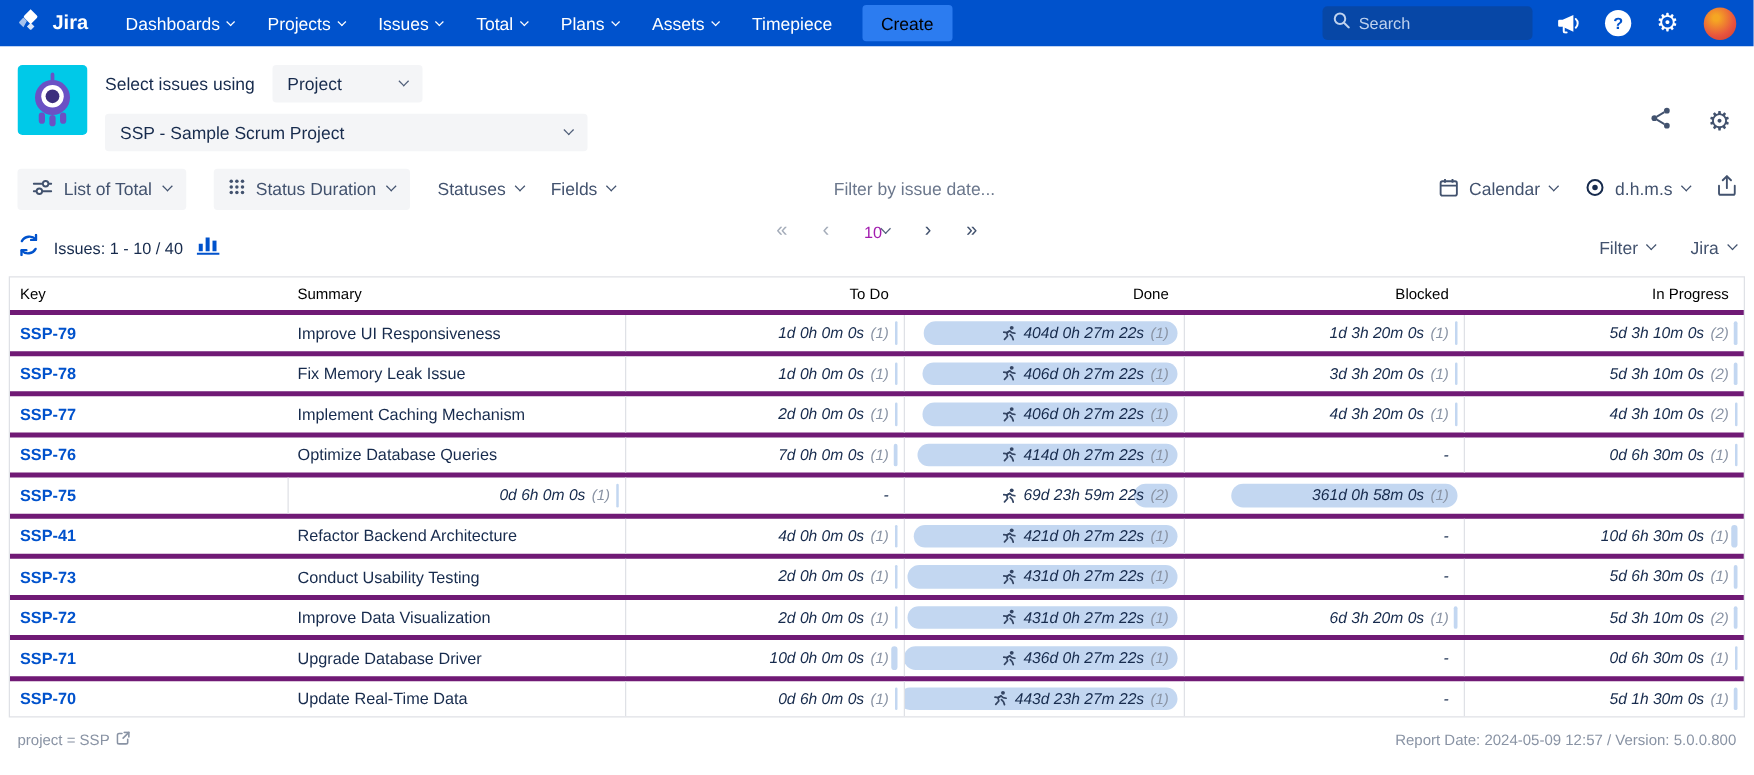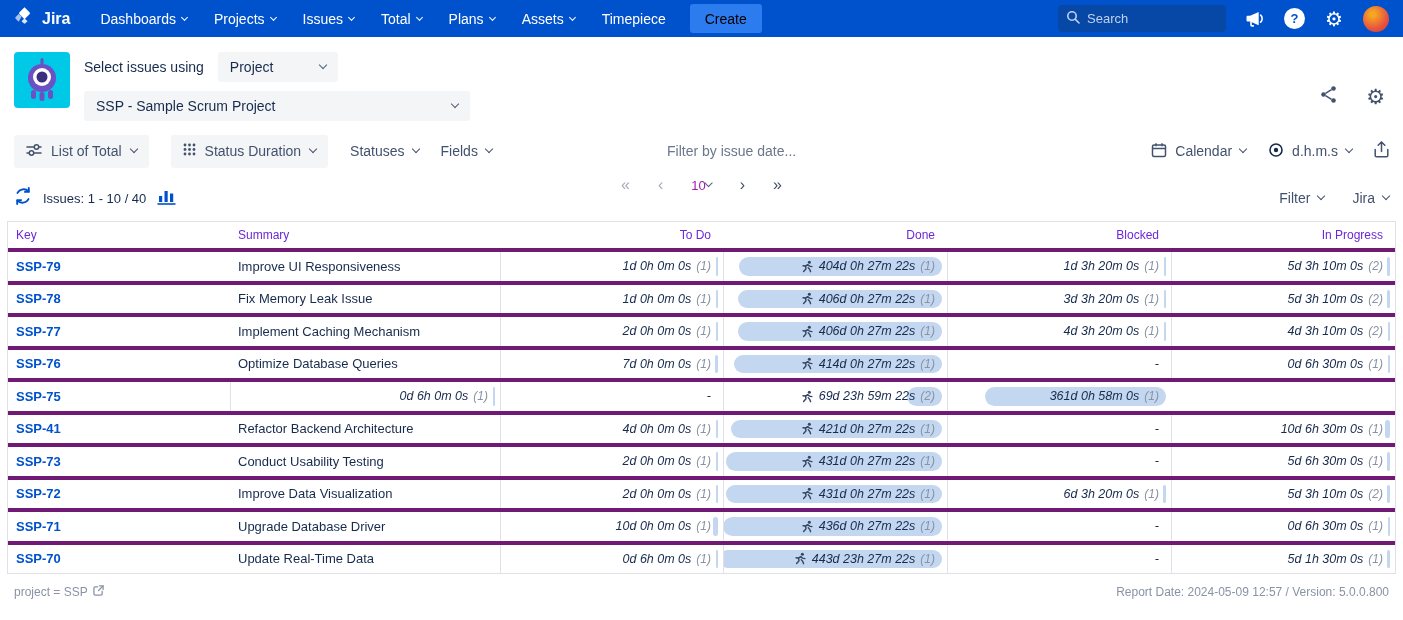--- a/index.html
+++ b/index.html
@@ -88,21 +88,21 @@
   .pag-center { position: absolute; left: 50%; transform: translateX(-50%); display: flex; align-items: center; gap: 28px; }
   .pg-arrow { font-size: 16px; color: #42526E; line-height: 1; }
   .pg-arrow.disabled { color: #A5ADBA; }
   .page-size { display: flex; align-items: center; font-size: 13px; color: #a21caf; }
   .page-size .chev { color: #505F79; }
   .pag-right { margin-left: auto; display: flex; align-items: center; gap: 28px; font-size: 14px; color: #344563; }
 
   
   .table { margin: 2px 7px 0 7px; border: 1px solid #DFE1E6; }
   .thead, .tr { display: grid; grid-template-columns: 222px 270px 223px 224px 224px 1fr; }
-  .thead { height: 26px; align-items: center; color: #6d28d9; font-size: 12px; }
+  .thead { height: 26px; align-items: center; color: #000000; font-size: 12px; }
   .th { padding: 0 12px 0 8px; }
   .th-right { text-align: right; }
   .tr { height: 32.5px; border-top: 4px solid #701a75; }
   .td { height: 100%; display: flex; align-items: center; overflow: hidden; }
   .td-key { padding-left: 8px; }
   .td-key a { color: #0052CC; font-weight: 700; font-size: 13px; text-decoration: none; }
   .td-summary { padding-left: 8px; font-size: 13px; color: #172B4D; }
   .td-dur { position: relative; justify-content: flex-end; padding-right: 12px; border-left: 1px solid #DFE1E6; font-style: italic; }
   .bar { position: absolute; right: 5px; top: 5px; bottom: 5px; background: #C3D7F1; border-radius: 10px; }
   .celltext { position: relative; display: flex; align-items: center; gap: 5px; font-size: 12.5px; color: #172B4D; white-space: nowrap; }

